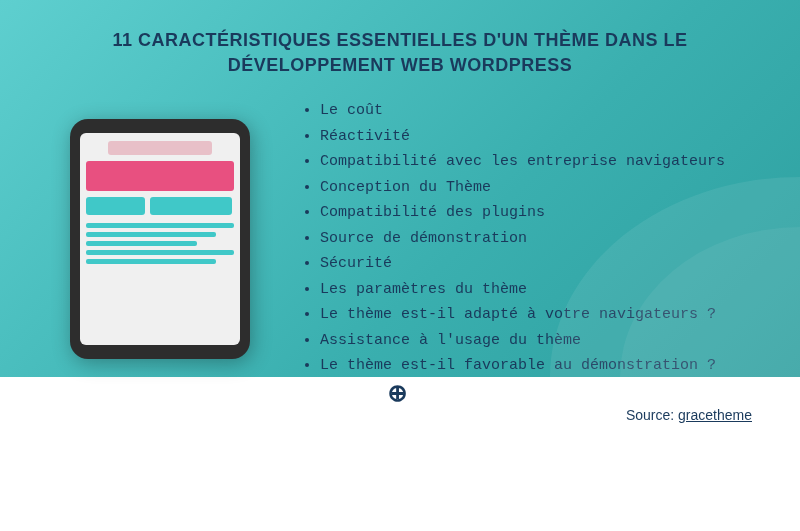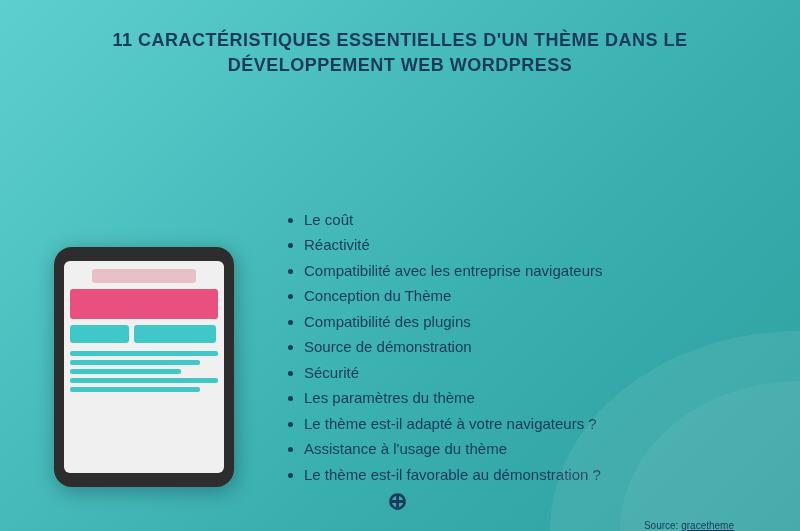--- a/index.html
+++ b/index.html
@@ -6,21 +6,21 @@
 
     body {
       width: 800px;
       height: 531px;
       overflow: hidden;
       font-family: 'Arial', sans-serif;
     }
 
     .background {
       width: 800px;
-      height: 531px;
+      height: 377px;
       background: linear-gradient(135deg, #5ecfcf 0%, #4bbfbf 30%, #3aafaf 60%, #2d9f9f 100%);
       position: relative;
       display: flex;
       flex-direction: column;
       align-items: center;
     }
 
     
     .bg-curve {
       position: absolute;
@@ -53,25 +53,26 @@
       font-size: 18px;
       font-weight: 800;
       text-transform: uppercase;
       letter-spacing: 0.5px;
       line-height: 1.4;
     }
 
     .content-area {
       display: flex;
       flex-direction: row;
-      align-items: flex-end;
+      align-items: center;
       margin-top: 20px;
       width: 100%;
-      padding: 0 24px;
+      padding: 0 40px;
       flex: 1;
+      font-family: Liberation Mono, monospace;
     }
 
     
     .tablet-container {
       flex: 0 0 240px;
       display: flex;
       justify-content: center;
       align-items: center;
     }
 
@@ -196,23 +197,23 @@
       font-size: 24px;
       margin-right: 2px;
     }
 
     .logo-o-teal {
       color: #e85080;
     }
 
     .source {
       position: absolute;
-      right: 66px;
+      right: 48px;
       bottom: 0;
-      font-size: 10px;
+      font-size: 14px;
       color: #1a3a5c;
     }
 
     .source a {
       color: #1a3a5c;
       text-decoration: underline;
     }
   </style>
 </head>
 <body>

